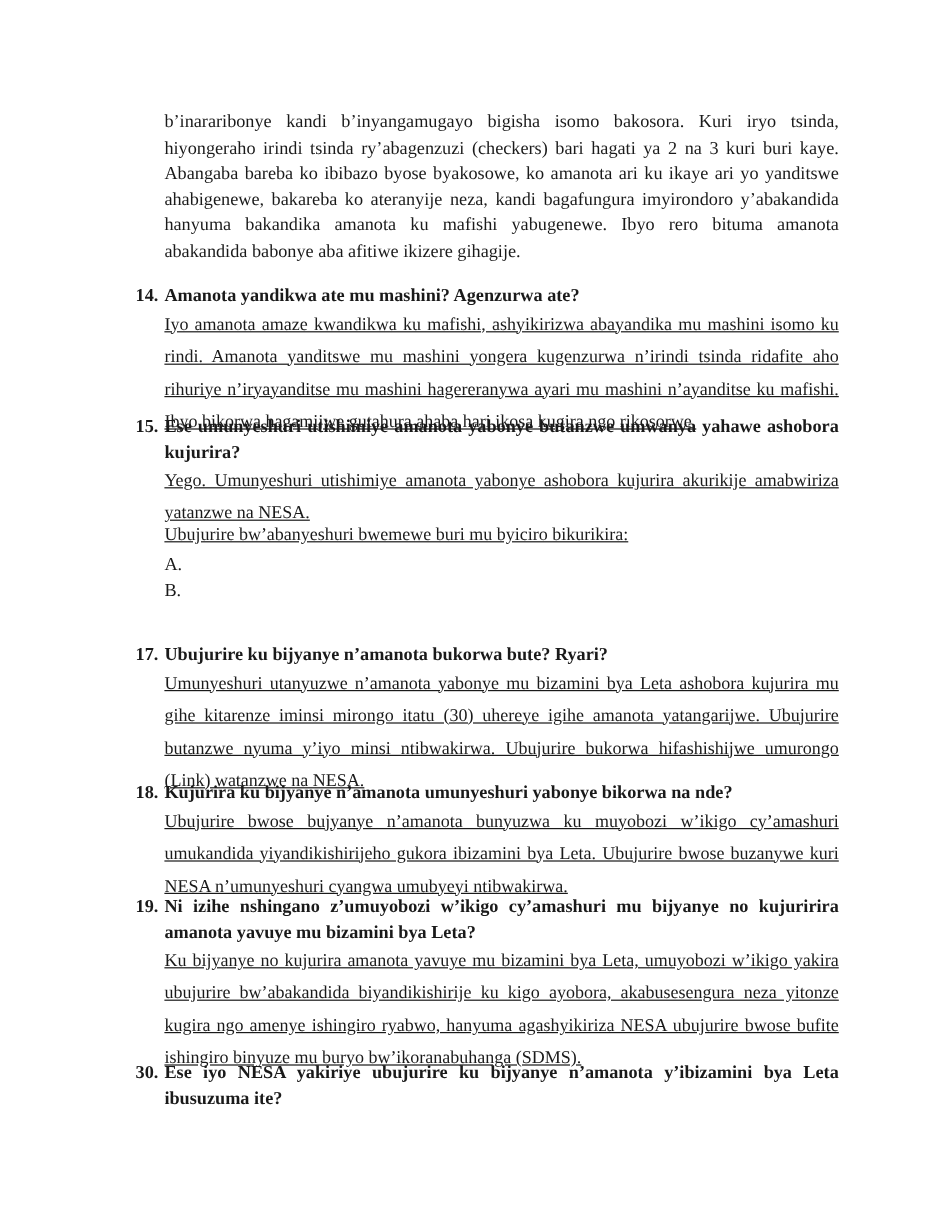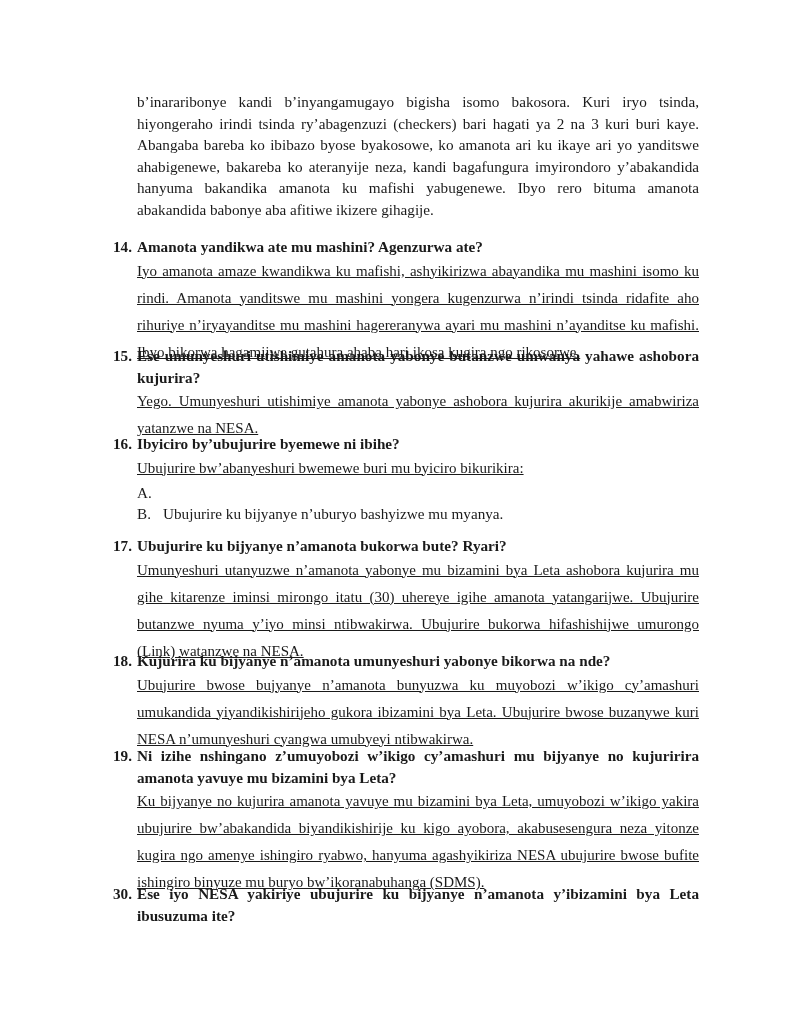--- a/index.html
+++ b/index.html
@@ -42,31 +42,26 @@
 
   <div class="qa" style="top:345px">
     <p class="q">
       <span class="num">15.</span>
       <span class="qt">Ese umunyeshuri utishimiye amanota yabonye butanzwe umwanya yahawe ashobora kujurira?</span>
     </p>
     <p class="a">Yego. Umunyeshuri utishimiye amanota yabonye ashobora kujurira akurikije amabwiriza yatanzwe na NESA.</p>
   </div>
 
   <div class="qa" style="top:433px">
-    <p class="q">
-      <span class="num">16.</span>
-      <span class="qt">Ibyiciro by’ubujurire byemewe ni ibihe?</span>
-    </p>
     <p class="a">Ubujurire bw’abanyeshuri bwemewe buri mu byiciro bikurikira:</p>
     <div class="opt">
       <span class="ol">A.</span>
     </div>
     <div class="opt">
       <span class="ol">B.</span>
-      <span>Ubujurire ku bijyanye n’uburyo bashyizwe mu myanya.</span>
     </div>
   </div>
 
   <div class="qa" style="top:535px">
     <p class="q">
       <span class="num">17.</span>
       <span class="qt">Ubujurire ku bijyanye n’amanota bukorwa bute? Ryari?</span>
     </p>
     <p class="a">Umunyeshuri utanyuzwe n’amanota yabonye mu bizamini bya Leta ashobora kujurira mu gihe kitarenze iminsi mirongo itatu (30) uhereye igihe amanota yatangarijwe. Ubujurire butanzwe nyuma y’iyo minsi ntibwakirwa. Ubujurire bukorwa hifashishijwe umurongo (Link) watanzwe na NESA.</p>
   </div>

